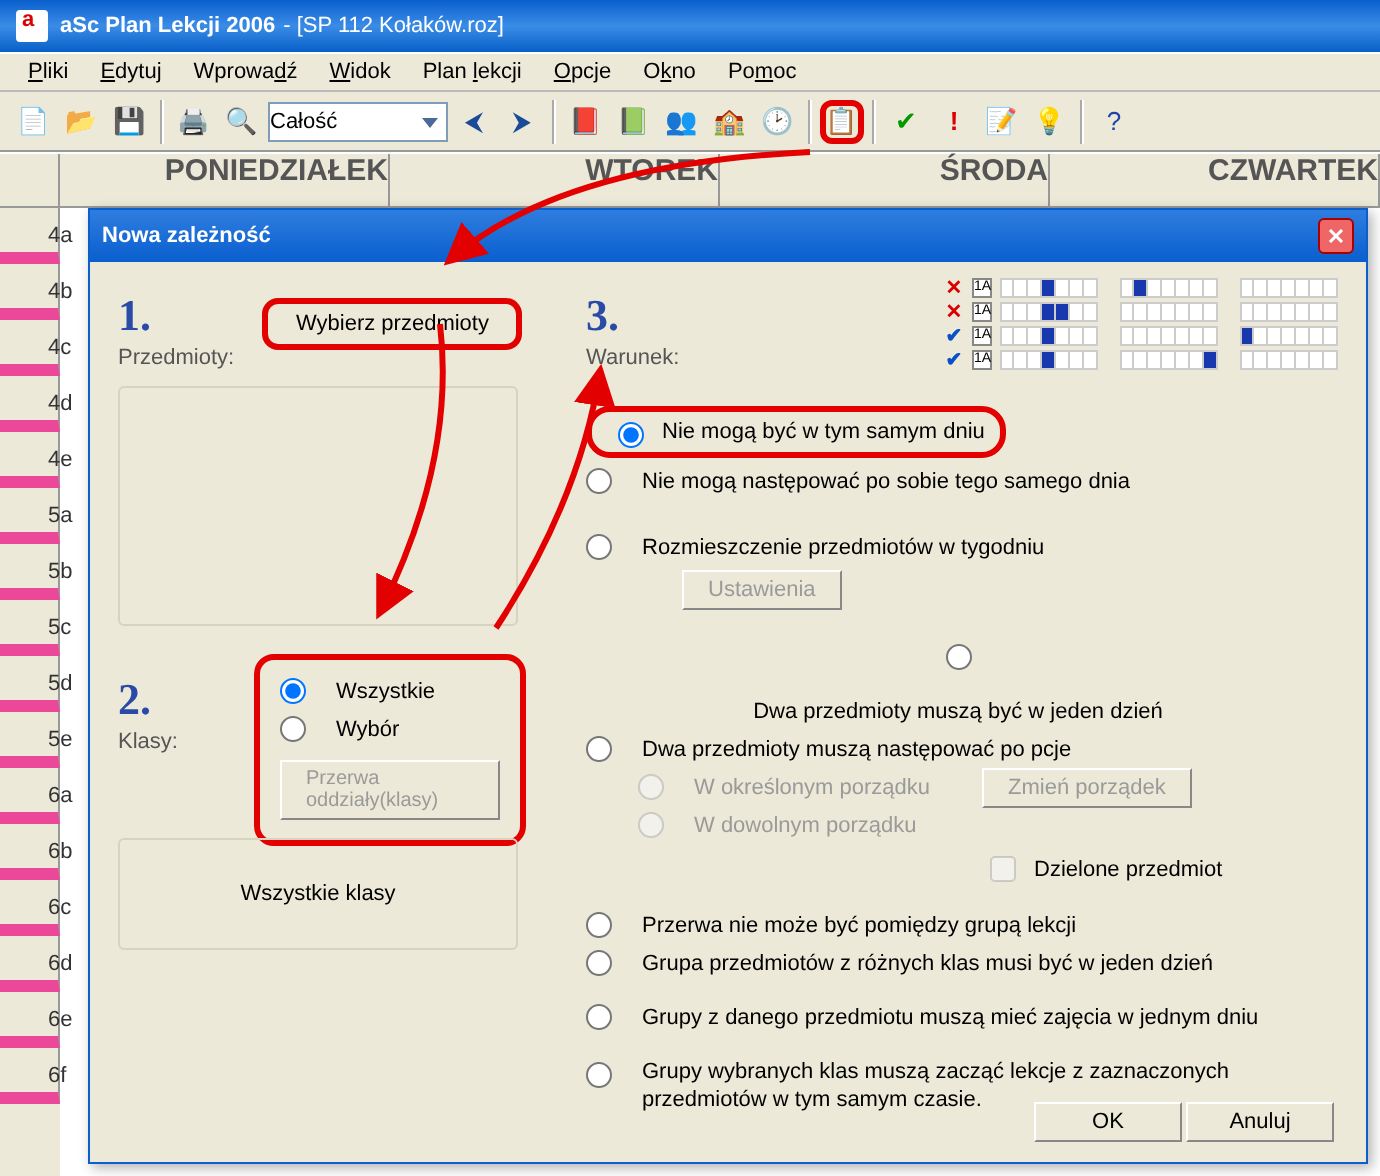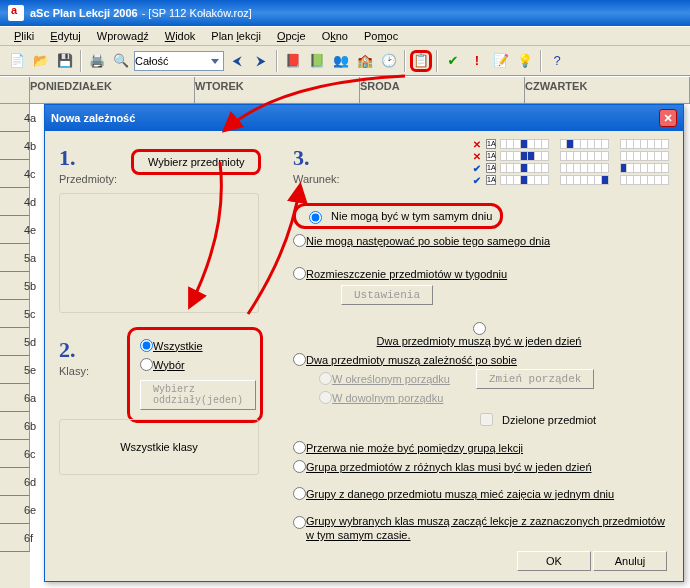--- a/index.html
+++ b/index.html
@@ -20,42 +20,42 @@
   .toolbar { height:30px; background:#ece9d8; display:flex; align-items:center; padding:2px 6px; gap:2px; border-bottom:1px solid #999; }
   .tbtn { width:22px; height:22px; display:flex; align-items:center; justify-content:center; border:1px solid transparent; font-size:13px; }
   .tcombo { width:90px; height:20px; background:#fff; border:1px solid #7f9db9; display:flex; align-items:center; padding:0 0; position:relative; }
   .tcombo::after { content:""; position:absolute; right:4px; top:7px; border-left:4px solid transparent; border-right:4px solid transparent; border-top:5px solid #4a6a99; }
   .tdiv { width:2px; height:22px; border-left:1px solid #aaa; border-right:1px solid #fff; margin:0 2px; }
   .tbtnHL { border:3px solid #e30000; border-radius:6px; }
 
   
   .gridhead { height:28px; background:#ece9d8; display:flex; border-top:1px solid #fff; border-bottom:1px solid #999;}
   .gridhead .rowhead { width:30px; border-right:1px solid #999; }
-  .gridhead .day { flex:1; border-right:1px solid #999; text-align:left; line-height:14px; font-size:11px; color:#555; }
+  .gridhead .day { flex:1; border-right:1px solid #999; text-align:right; line-height:14px; font-size:15px; color:#555; }
   .gridhead .day .d { font-weight:bold; padding-top:2px; }
   .rowheads { width:30px; background:#ece9d8; }
-  .rowheads div { height:28px; border-bottom:1px solid #ec4899; border-right:1px solid #999; text-align:right; line-height:28px; color:#333;padding-left:24px; }
+  .rowheads div { height:28px; border-bottom:6px solid #ec4899; border-right:1px solid #999; text-align:right; line-height:28px; color:#333;padding-left:24px; }
 
   .content { position:absolute; left:0; top:104px; bottom:0; right:0; display:flex; }
 
   
   .dialog { position:absolute; left:44px; top:104px; width:640px; height:478px; border:1px solid #0a5fce; background:#ece9d8; box-shadow:2px 2px 6px rgba(0,0,0,.3); }
   .dlg-title { height:24px; background:linear-gradient(#2e7de0,#0a5fce); color:#fff; display:flex; align-items:center; padding:13px 6px; font-weight:bold; justify-content:space-between; }
   .dlg-close { width:18px; height:18px; background:#e66; border:1px solid #a00; color:#fff; display:flex; align-items:center; justify-content:center; border-radius:3px; font-size:11px;}
   .dlg-body { padding:10px 14px; position:relative; height:calc(100% - 24px); }
 
   .step { font-size:22px; color:#2a4aa8; font-family: Georgia, serif; font-weight:bold; }
   .steplabel { color:#555; margin-top:2px; }
 
   .btn { background:#ece9d8; border:1px solid #888; border-top-color:#fff; border-left-color:#fff; padding:3px 12px; cursor:default; display:inline-block; }
-  .btn.disabled { color:#9a9a9a;font-family:Liberation Mono, monospace; }
+  .btn.disabled { color:#9a9a9a; }
   .btn.hl { border:3px solid #e30000; border-radius:8px; padding:4px 14px; }
 
   .fieldset { border:1px solid #d6d3c0; border-radius:3px; }
-  .radio { display:flex; align-items:center; gap:0; padding:3px 0;text-decoration:underline; }
+  .radio { display:flex; align-items:center; gap:15px; padding:3px 0; }
   .radio input { margin:0; width:13px; height:13px; }
   .radio.disabled { color:#9a9a9a; }
   .checkbox { display:flex; align-items:center; gap:6px; padding:3px 0; }
   .radioHL { border:3px solid #e30000; border-radius:12px; padding:2px 8px; display:inline-flex; align-items:center; gap:6px; }
 
   .bottombtns { position:absolute; right:16px; bottom:12px; display:flex; gap:2px; }
   .bottombtns .btn { width:74px; text-align:center; }
 
   
   .minigrids { position:absolute; right:14px; top:8px; }
@@ -316,21 +316,21 @@
     </div>
     <div style="position:absolute; left:82px; top:196px; border:3px solid #e30000; border-radius:10px; padding:6px 10px 10px 10px; width:136px;">
       <label class="radio">
           <input type="radio" checked="" style="">
           <span>Wszystkie</span>
         </label>
       <label class="radio">
           <input type="radio" style="">
           <span>Wybór</span>
         </label>
-      <div style="margin-top:6px;"><span class="btn disabled" style="font-size:10px;">Wybierz oddziały(jeden)</span></div>
+      <div style="margin-top:6px;"><span class="btn disabled" style="font-size:10px;">Przerwa oddziały(klasy)</span></div>
     </div>
     <div class="fieldset" style="position:absolute; left:14px; top:288px; width:200px; height:56px; display:flex; align-items:center; justify-content:center;">
       <span>Wszystkie klasy</span>
     </div>
 
     <div style="position:absolute; left:248px; top:14px;">
       <div class="step">3.</div>
       <div class="steplabel">Warunek:</div>
     </div>
 
@@ -349,21 +349,21 @@
           <span>Rozmieszczenie przedmiotów w tygodniu</span>
         </label>
       <div style="margin-left:48px; margin-top:2px;"><span class="btn disabled">Ustawienia</span></div>
 
       <label class="radio" style="margin-top:14px;flex-direction:column;">
           <input type="radio" style="">
           <span>Dwa przedmioty muszą być w jeden dzień</span>
         </label>
       <label class="radio">
           <input type="radio" style="">
-          <span>Dwa przedmioty muszą zależność po sobie</span>
+          <span>Dwa przedmioty muszą następować po pcje</span>
         </label>
       <div style="display:flex; align-items:flex-start; gap:10px; margin-left:26px;">
         <div>
           <label class="radio disabled">
               <input type="radio" disabled="" style="">
               <span>W określonym porządku</span>
             </label>
           <label class="radio disabled">
               <input type="radio" disabled="" style="">
               <span>W dowolnym porządku</span>

